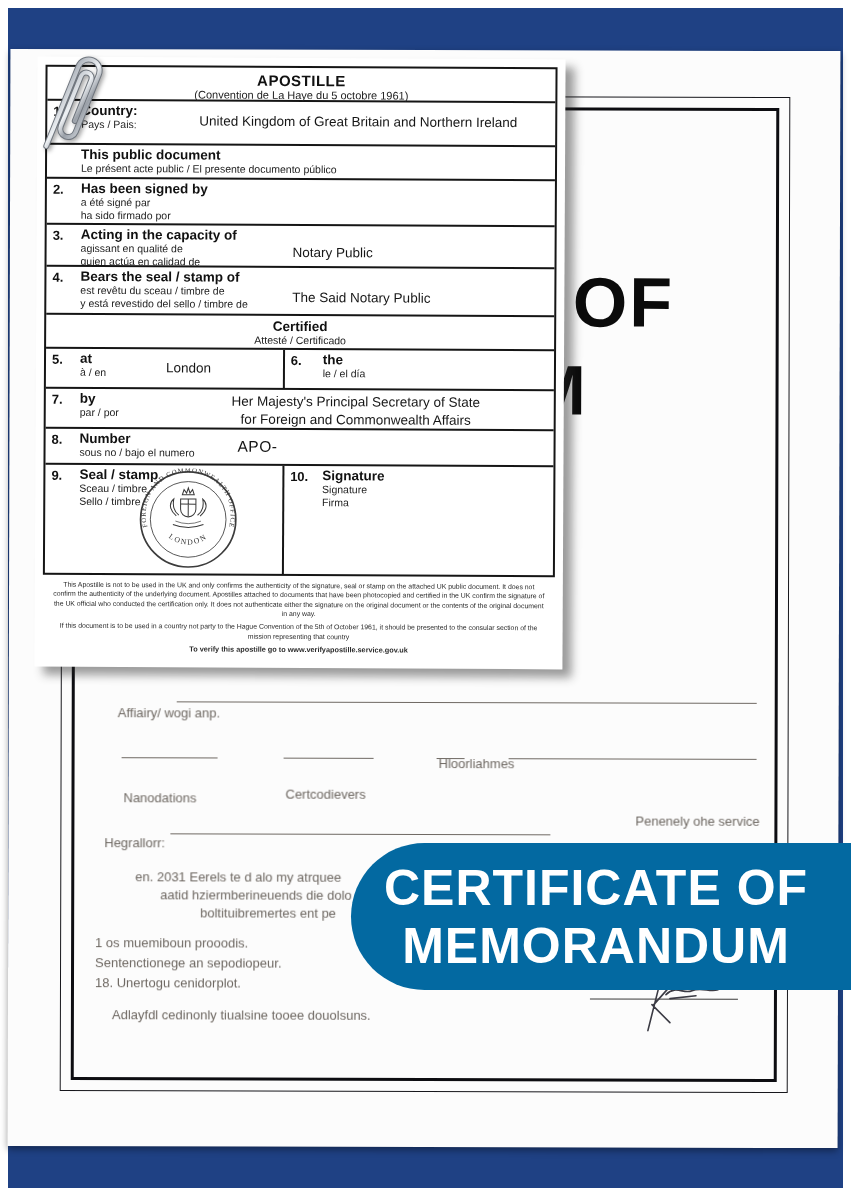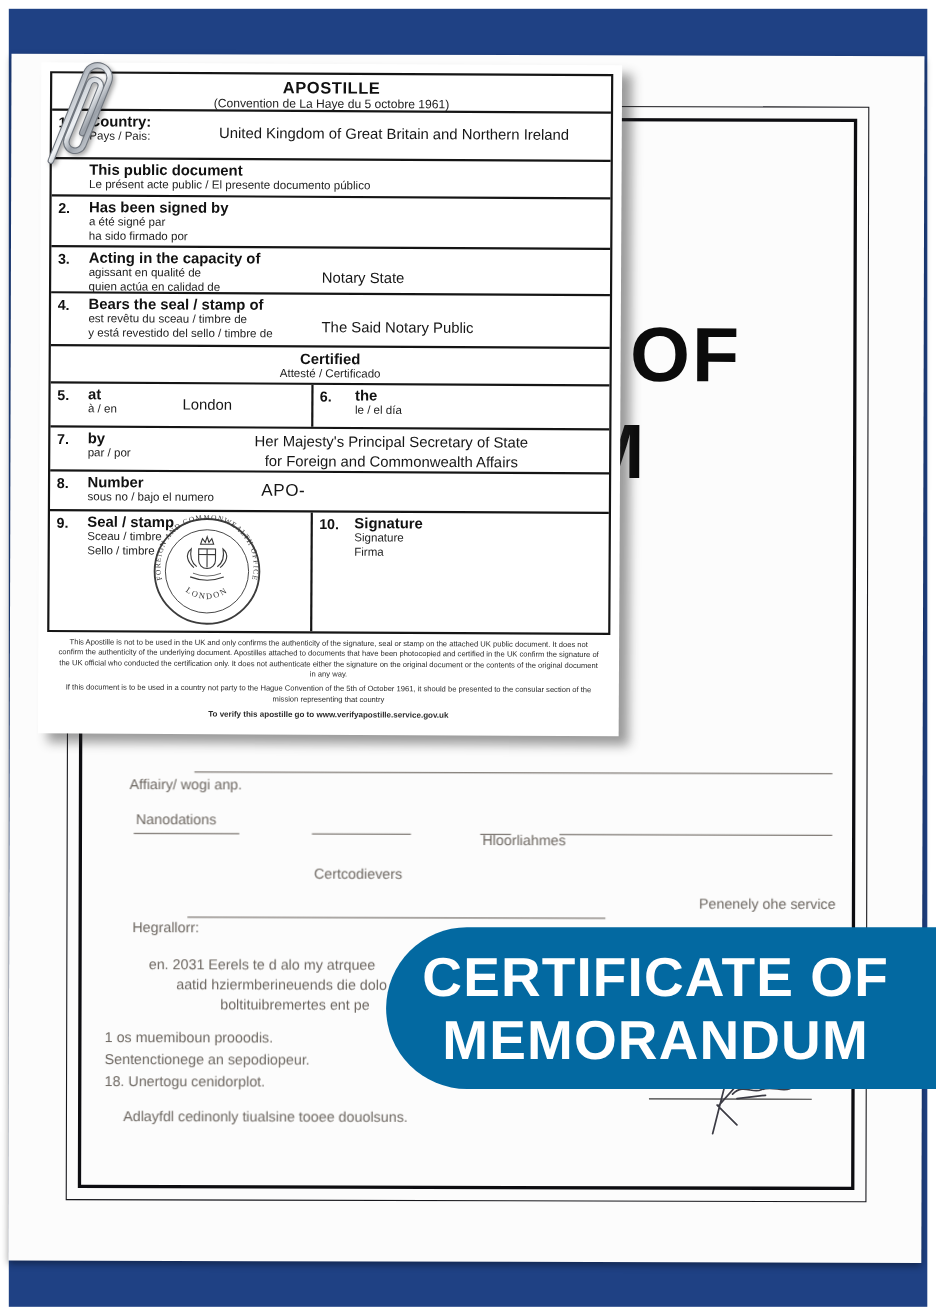--- a/index.html
+++ b/index.html
@@ -5,21 +5,21 @@
   html,body{margin:0;padding:0;background:#ffffff;}
   #canvas{position:relative;width:851px;height:1196px;overflow:hidden;background:#ffffff;
           font-family:"Liberation Sans",sans-serif;}
   
   .frame{position:absolute;left:8px;top:8px;width:835px;height:1180px;background:#1f4184;}
   
   .page{position:absolute;left:9px;top:50px;width:830px;height:1097px;background:#fcfcfc;
         box-shadow:0 3px 7px rgba(0,0,0,.4);transform:rotate(.15deg);z-index:1;}
   .pg-border-outer{position:absolute;left:52px;top:46px;right:50px;bottom:55px;border:1.5px solid #17171c;}
   .pg-border-inner{position:absolute;left:63px;top:57px;right:61px;bottom:66px;border:3px solid #0d0d11;}
-  .big-frag{position:absolute;font-weight:bold;font-size:70px;letter-spacing:2px;color:#0b0b0b;margin-top:20px;}
+  .big-frag{position:absolute;font-weight:bold;font-size:70px;letter-spacing:2px;color:#0b0b0b;}
   .frag-of{left:563px;top:212px;}
   .frag-m{left:518px;top:300px;}
   
   .blur{position:absolute;color:#6e6862;font-size:13px;filter:blur(.55px);white-space:nowrap;}
   .uline{position:absolute;border-bottom:1.5px solid #6e6862;filter:blur(.4px);}
   .sigline{position:absolute;left:582px;top:948px;width:148px;border-bottom:1.5px solid #3a3a3a;}
   .sig-svg{position:absolute;left:618px;top:928px;z-index:1;}
   
   .banner{position:absolute;left:351px;top:843px;width:518px;height:147px;background:#0369a1;
           border-radius:74px 0 0 74px;z-index:2;display:flex;flex-direction:column;justify-content:center;
@@ -62,31 +62,31 @@
   <div class="page">
     <div class="pg-border-outer"></div>
     <div class="pg-border-inner"></div>
 
     <div class="big-frag frag-of">OF</div>
     <div class="big-frag frag-m">M</div>
 
     <div class="blur" style="left:109px;top:656px;">Affiairy/ wogi anp.</div>
     <div class="uline" style="left:168px;top:652px;width:580px;"></div>
 
-    <div class="blur" style="left:115px;top:688px;">Nanodations</div>
+    <div class="blur" style="left:115px;top:741px;">Nanodations</div>
     <div class="blur" style="left:277px;top:706px;margin-top:31px;">Certcodievers</div>
     <div class="blur" style="left:430px;top:706px;">Hloorliahmes</div>
     <div class="uline" style="left:113px;top:708px;width:96px;"></div>
     <div class="uline" style="left:275px;top:708px;width:90px;"></div>
     <div class="uline" style="left:428px;top:708px;width:28px;"></div>
     <div class="uline" style="left:500px;top:708px;width:248px;"></div>
 
     <div class="blur" style="left:627px;top:763px;">Penenely ohe service</div>
 
-    <div class="blur" style="left:112px;top:786px;">Hegrallorr:</div>
+    <div class="blur" style="left:96px;top:786px;">Hegrallorr:</div>
     <div class="uline" style="left:162px;top:784px;width:380px;"></div>
 
     <div class="blur" style="left:127px;top:820px;">en.  2031   Eerels te d alo my atrquee</div>
     <div class="blur" style="left:152px;top:838px;">aatid hziermberineuends die dolo</div>
     <div class="blur" style="left:192px;top:856px;">boltituibremertes ent pe</div>
 
     <div class="blur" style="left:87px;top:886px;">1 os muemiboun prooodis.</div>
     <div class="blur" style="left:87px;top:906px;">Sentenctionege an sepodiopeur.</div>
     <div class="blur" style="left:87px;top:926px;">18. Unertogu cenidorplot.</div>
 
@@ -128,21 +128,21 @@
         <div class="lbl">Has been signed by</div>
         <div class="sub">a été signé par</div>
         <div class="sub">ha sido firmado por</div>
       </div>
 
       <div class="row" style="height:42px;">
         <span class="num">3.</span>
         <div class="lbl">Acting in the capacity of</div>
         <div class="sub">agissant en qualité de</div>
         <div class="sub">quien actúa en calidad de</div>
-        <div class="val" style="left:246px;top:19px;">Notary State</div>
+        <div class="val" style="left:246px;top:19px;">Notary Public</div>
       </div>
 
       <div class="row" style="height:48px;">
         <span class="num">4.</span>
         <div class="lbl">Bears the seal / stamp of</div>
         <div class="sub">est revêtu du sceau / timbre de</div>
         <div class="sub">y está revestido del sello / timbre de</div>
         <div class="val" style="left:246px;top:22px;">The Said Notary Public</div>
       </div>
 

